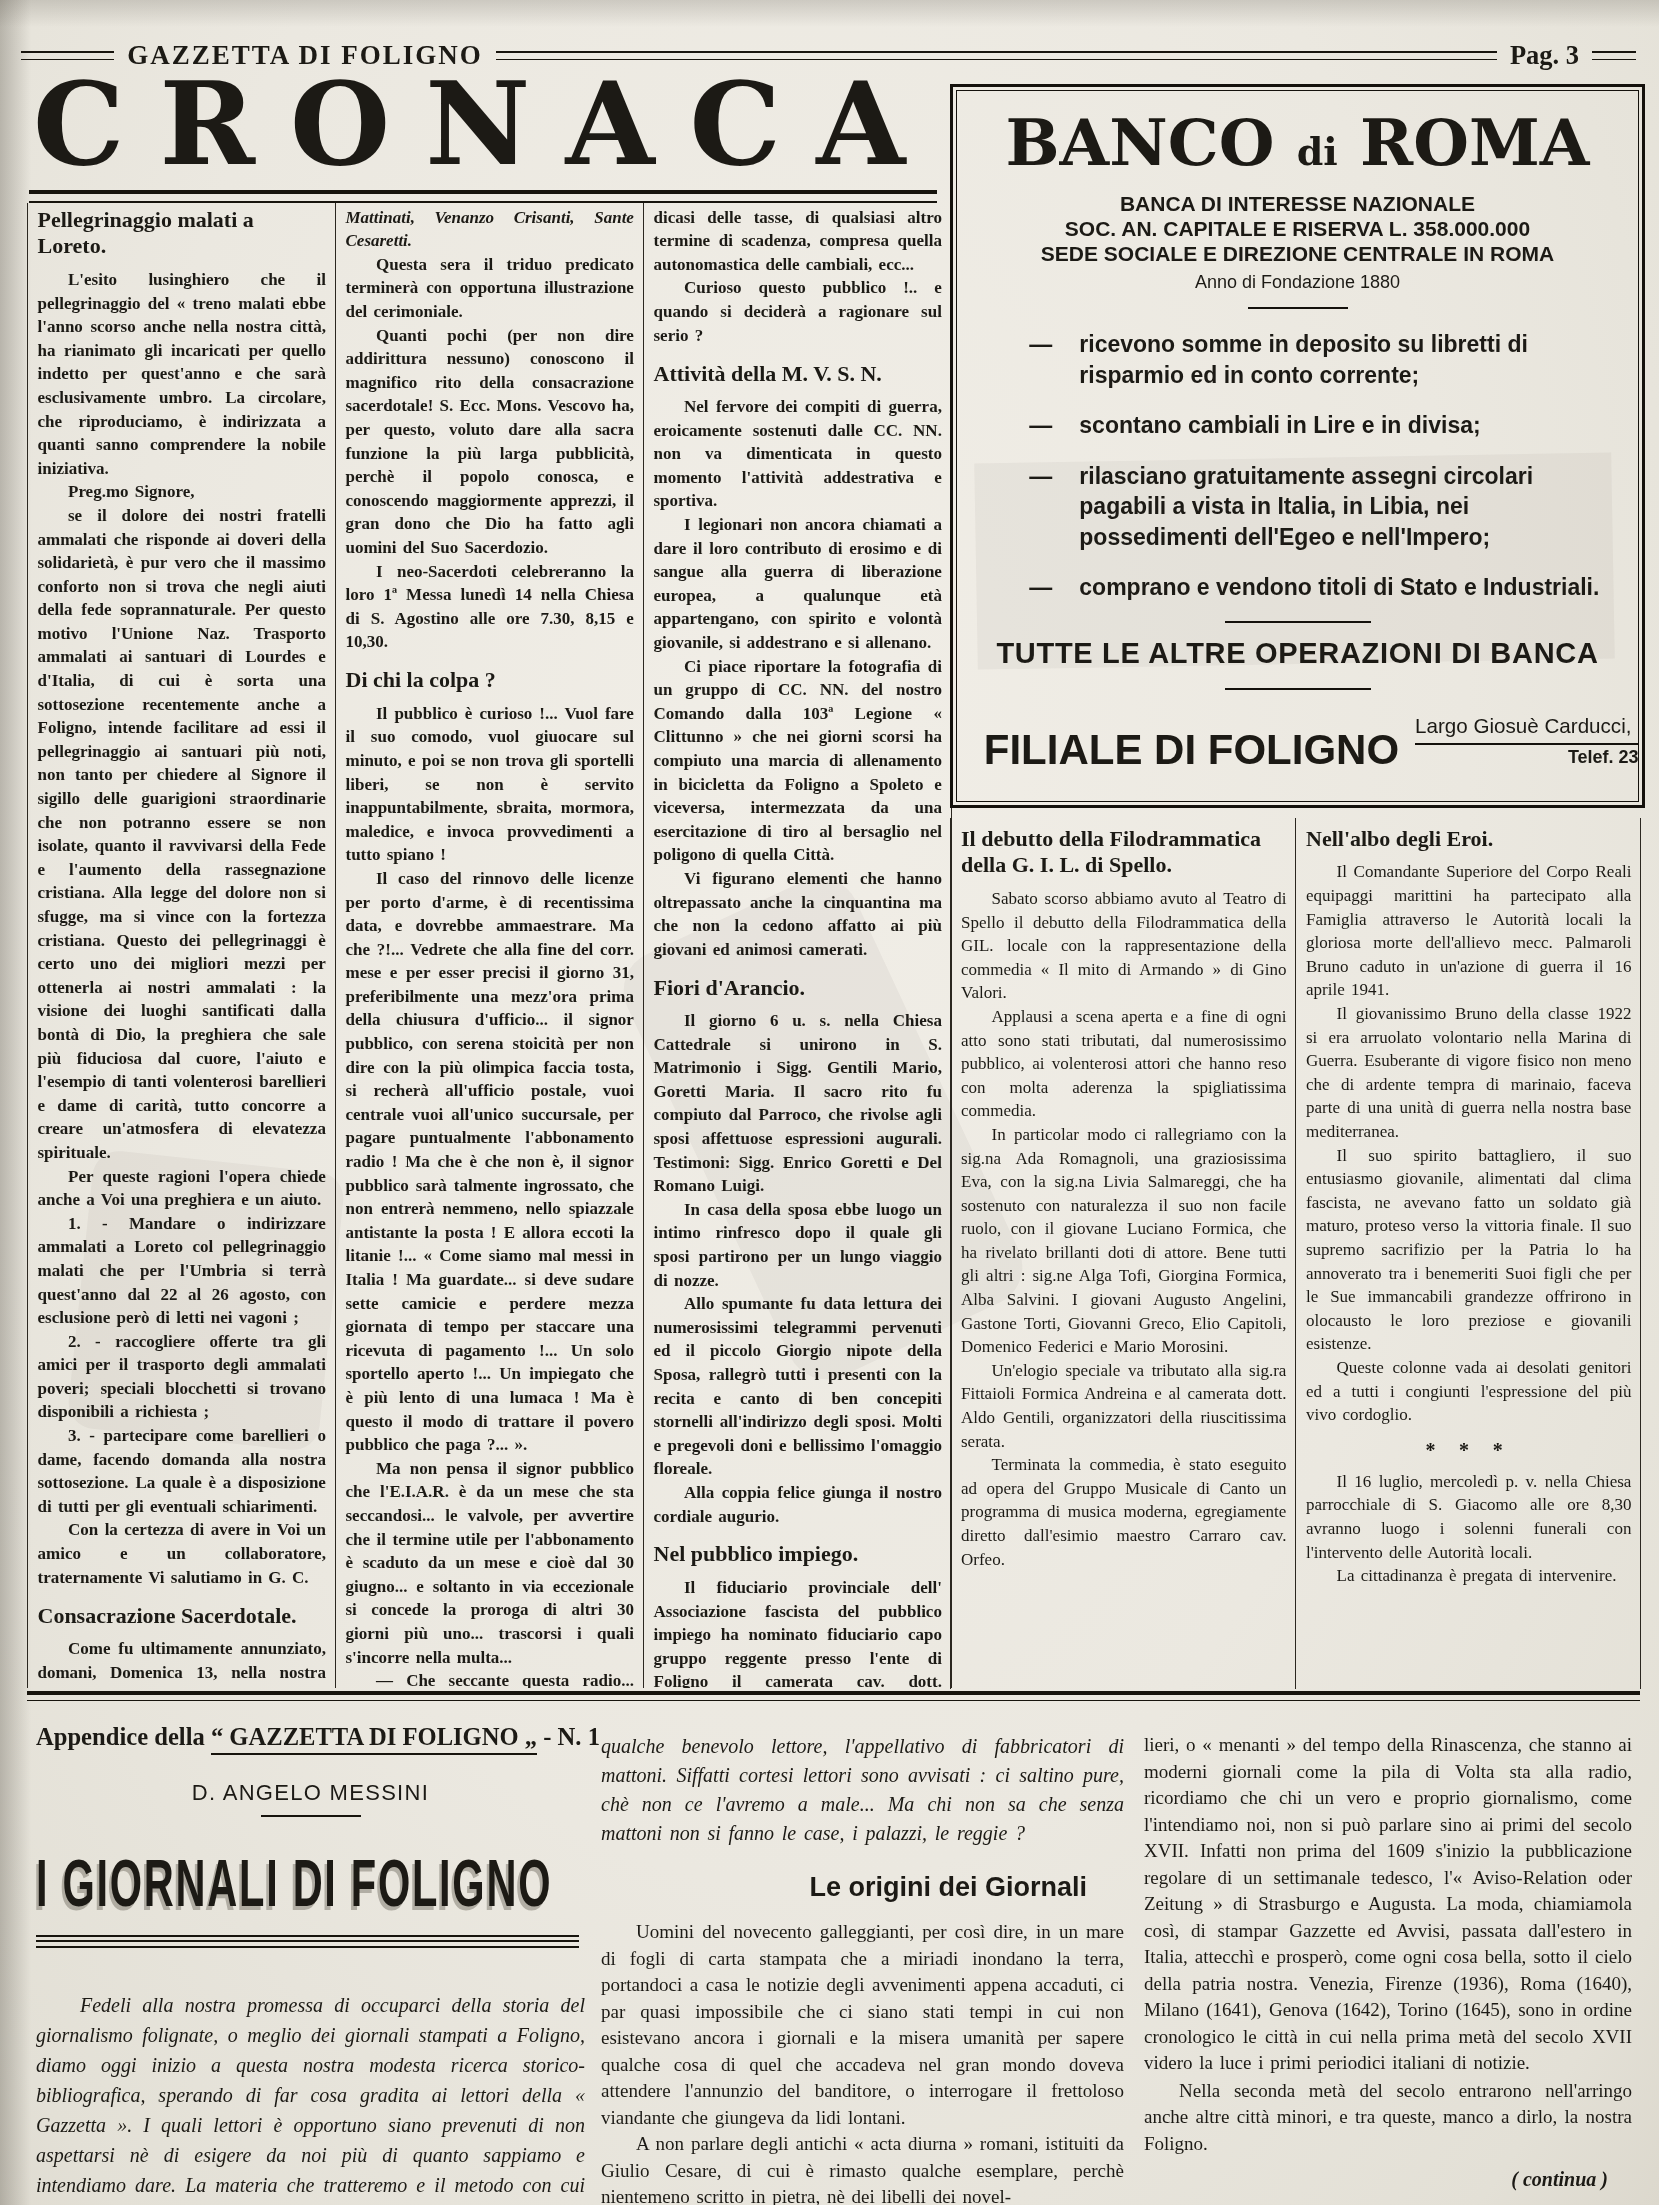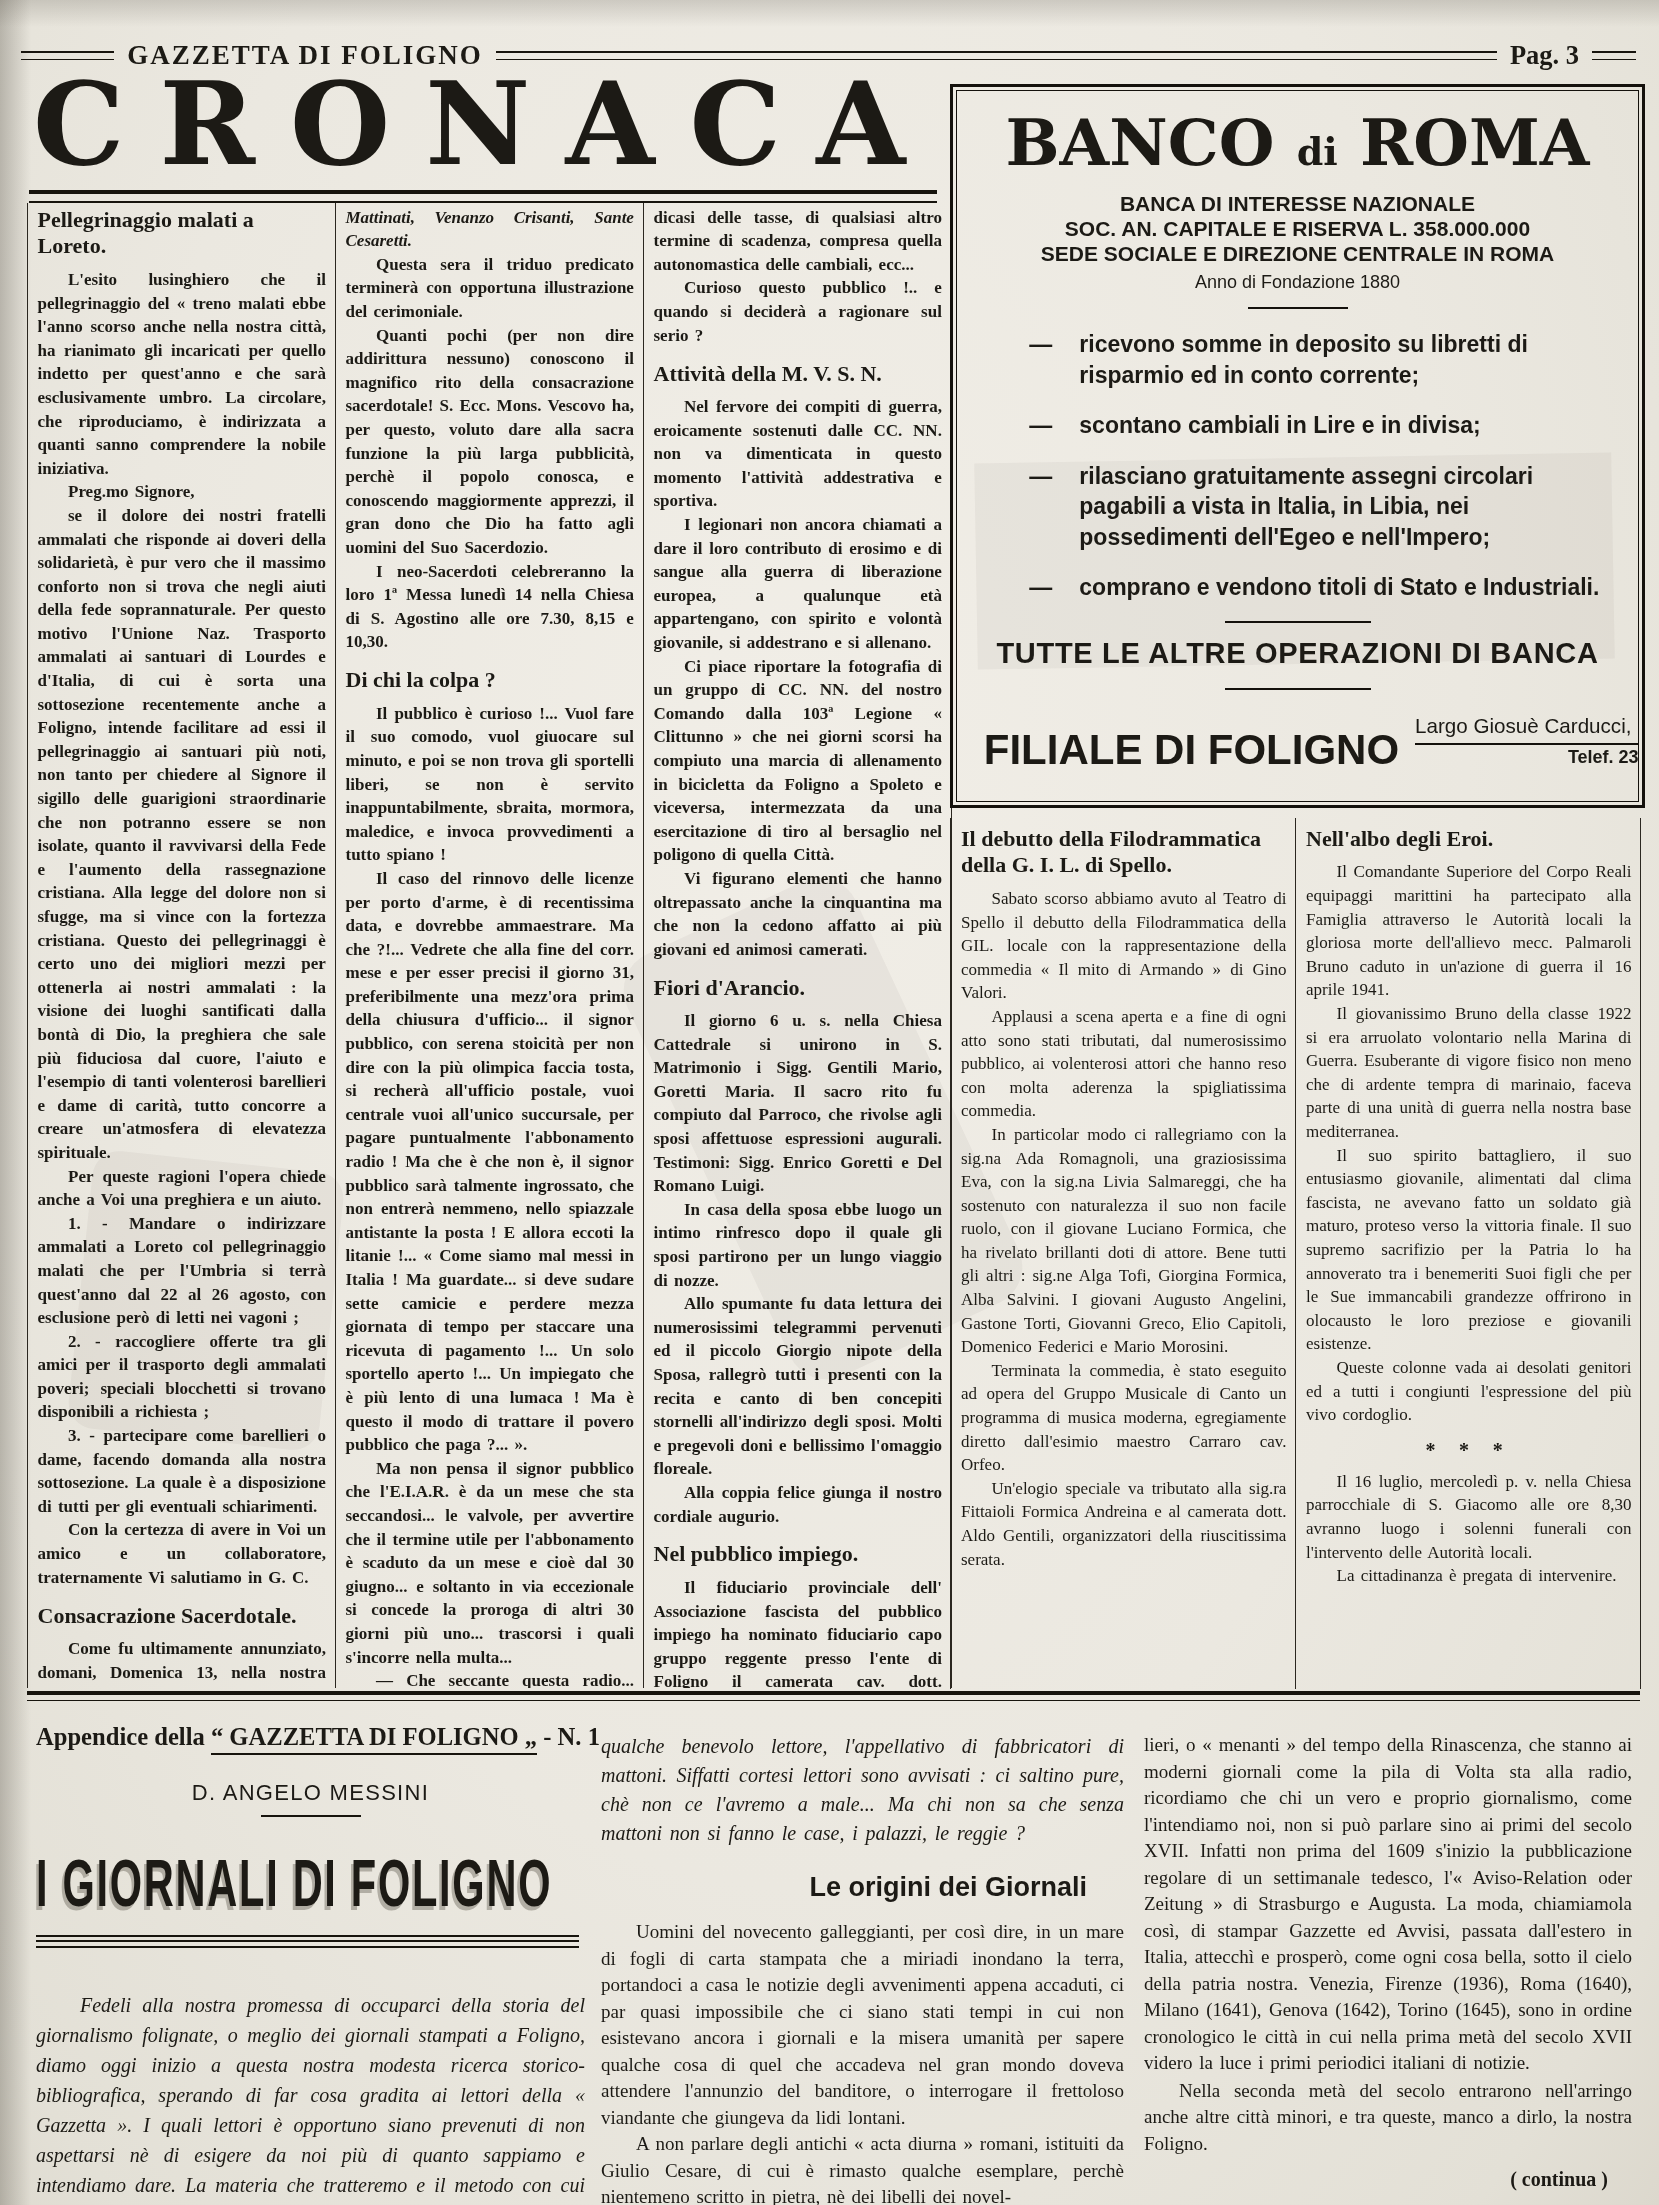--- a/index.html
+++ b/index.html
@@ -100,21 +100,21 @@
   .apx-mid { position:absolute; left:601px; top:1732px; width:523px; }
   .apx-mid-lead { font-style:italic; font-size:20px; line-height:29px; text-align:justify; word-spacing:2.7px; margin:0; }
   .mid-head { margin:24px 37px 16px auto; width:fit-content; font-family:"Liberation Sans", sans-serif;
     font-weight:700; font-size:27px; }
   .apx-mid p.body, .apx-right p.body { font-size:19px; line-height:26.5px; text-align:justify;
     margin:0; word-spacing:2px; }
   .apx-mid p.body { text-indent:35px; }
   .apx-right { position:absolute; left:1144px; top:1732px; width:488px; }
   .apx-right p.body { text-indent:0; }
   .apx-right p.body.ind { text-indent:35px; margin-top:1.3px; }
-  .continua { margin-top:10.6px; text-align:right; font-size:20px; padding-right:24px; font-weight:bold; }
+  .continua { margin-top:10.6px; text-align:right; font-style:italic; font-size:20px; padding-right:24px; font-weight:bold; }
 </style>
 </head>
 <body>
 
 <div id="page">
   <div class="edge-shadow-left"></div>
   <div class="edge-shadow-top"></div>
   <div class="smudge sm1"></div>
   <div class="smudge sm2"></div>
   <div class="smudge sm3"></div>
@@ -221,22 +221,22 @@
 
   <section class="cols2">
     <article class="col2c">
       <h2 class="headline2">
         <span>Il debutto della Filodrammatica</span><br>
         <span>della G. I. L. di Spello.</span>
       </h2>
       <p>Sabato scorso abbiamo avuto al Teatro di Spello il debutto della Filodrammatica della GIL. locale con la rappresentazione della commedia « Il mito di Armando » di Gino Valori.</p>
       <p>Applausi a scena aperta e a fine di ogni atto sono stati tributati, dal numerosissimo pubblico, ai volenterosi attori che hanno reso con molta aderenza la spigliatissima commedia.</p>
       <p>In particolar modo ci rallegriamo con la sig.na Ada Romagnoli, una graziosissima Eva, con la sig.na Livia Salmareggi, che ha sostenuto con naturalezza il suo non facile ruolo, con il giovane Luciano Formica, che ha rivelato brillanti doti di attore. Bene tutti gli altri : sig.ne Alga Tofi, Giorgina Formica, Alba Salvini. I giovani Augusto Angelini, Gastone Torti, Giovanni Greco, Elio Capitoli, Domenico Federici e Mario Morosini.</p>
+      <p>Un'elogio speciale va tributato alla sig.ra Fittaioli Formica Andreina e al camerata dott. Aldo Gentili, organizzatori della riuscitissima serata.</p>
       <p>Terminata la commedia, è stato eseguito ad opera del Gruppo Musicale di Canto un programma di musica moderna, egregiamente diretto dall'esimio maestro Carraro cav. Orfeo.</p>
-      <p>Un'elogio speciale va tributato alla sig.ra Fittaioli Formica Andreina e al camerata dott. Aldo Gentili, organizzatori della riuscitissima serata.</p>
     </article>
     <article class="col2c">
       <h2 class="headline2">Nell'albo degli Eroi.</h2>
       <p>Il Comandante Superiore del Corpo Reali equipaggi marittini ha partecipato alla Famiglia attraverso le Autorità locali la gloriosa morte dell'allievo mecc. Palmaroli Bruno caduto in un'azione di guerra il 16 aprile 1941.</p>
       <p>Il giovanissimo Bruno della classe 1922 si era arruolato volontario nella Marina di Guerra. Esuberante di vigore fisico non meno che di ardente tempra di marinaio, faceva parte di una unità di guerra nella nostra base mediterranea.</p>
       <p>Il suo spirito battagliero, il suo entusiasmo giovanile, alimentati dal clima fascista, ne avevano fatto un soldato già maturo, proteso verso la vittoria finale. Il suo supremo sacrifizio per la Patria lo ha annoverato tra i benemeriti Suoi figli che per le Sue immancabili grandezze offrirono in olocausto le loro preziose e giovanili esistenze.</p>
       <p>Queste colonne vada ai desolati genitori ed a tutti i congiunti l'espressione del più vivo cordoglio.</p>
       <div class="stars">* * *</div>
       <p>Il 16 luglio, mercoledì p. v. nella Chiesa parrocchiale di S. Giacomo alle ore 8,30 avranno luogo i solenni funerali con l'intervento delle Autorità locali.</p>
       <p>La cittadinanza è pregata di intervenire.</p>

